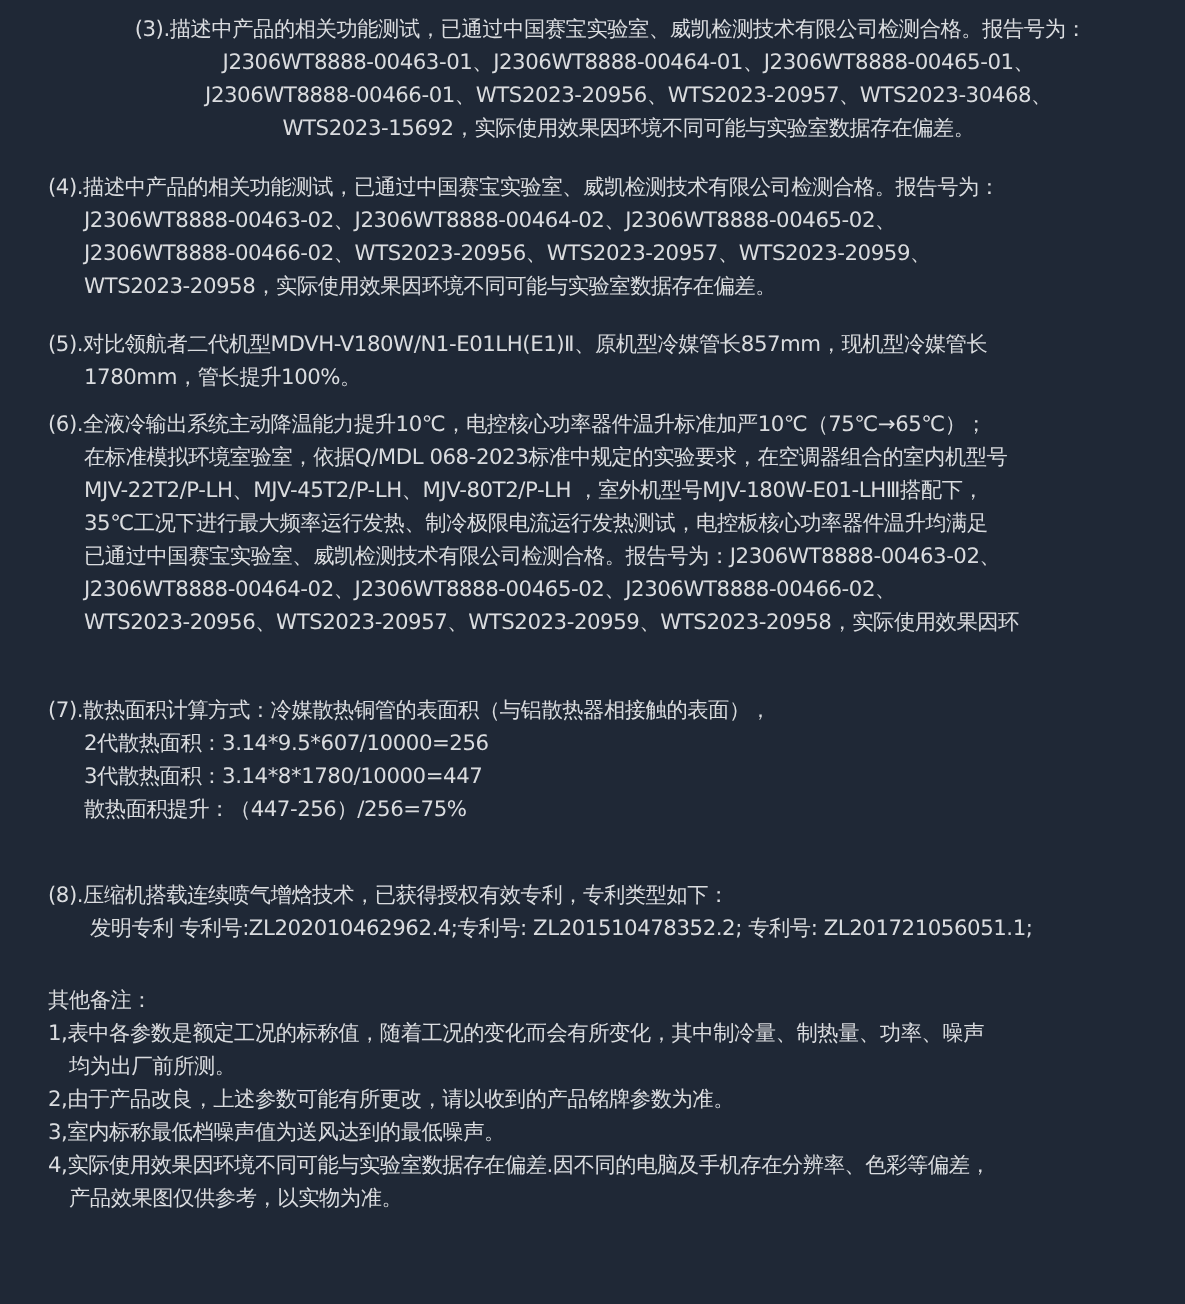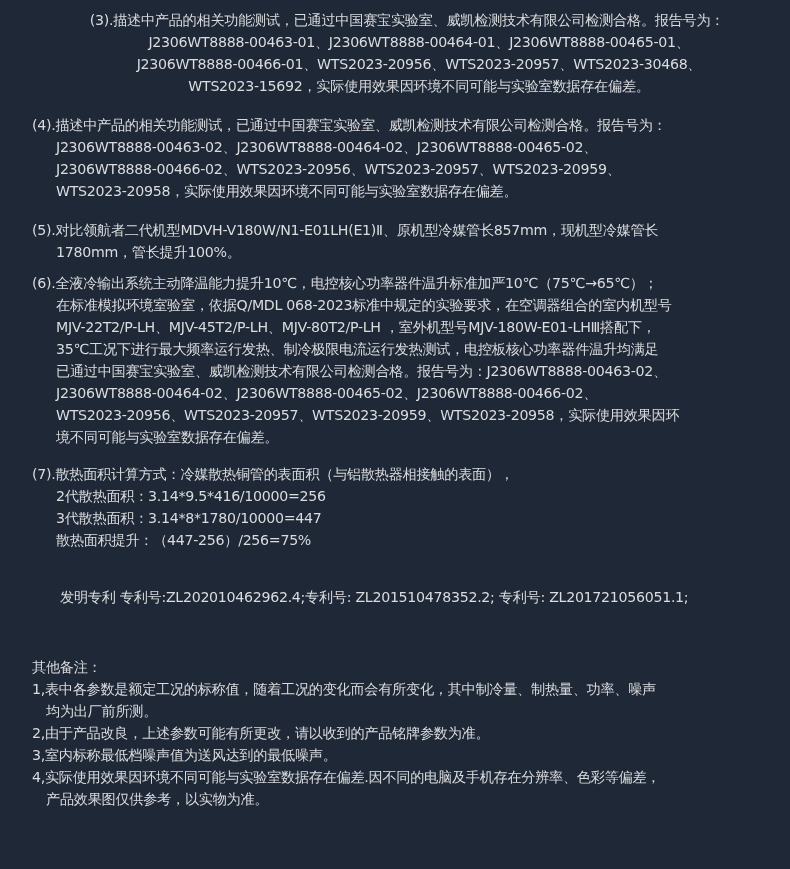--- a/index.html
+++ b/index.html
@@ -60,31 +60,31 @@
   </div>
 
   <div class="note" style="top:272px;">
     <div class="line">(6).全液冷输出系统主动降温能力提升10℃，电控核心功率器件温升标准加严10℃（75℃→65℃）；</div>
     <div class="line indent">在标准模拟环境室验室，依据Q/MDL 068-2023标准中规定的实验要求，在空调器组合的室内机型号</div>
     <div class="line indent">MJV-22T2/P-LH、MJV-45T2/P-LH、MJV-80T2/P-LH ，室外机型号MJV-180W-E01-LHⅢ搭配下，</div>
     <div class="line indent">35℃工况下进行最大频率运行发热、制冷极限电流运行发热测试，电控板核心功率器件温升均满足</div>
     <div class="line indent">已通过中国赛宝实验室、威凯检测技术有限公司检测合格。报告号为：J2306WT8888-00463-02、</div>
     <div class="line indent">J2306WT8888-00464-02、J2306WT8888-00465-02、J2306WT8888-00466-02、</div>
     <div class="line indent">WTS2023-20956、WTS2023-20957、WTS2023-20959、WTS2023-20958，实际使用效果因环</div>
-    <div class="line indent">境不同可能与实验室数据存在偏差。</div>
   </div>
 
   <div class="note" style="top:463px;">
     <div class="line">(7).散热面积计算方式：冷媒散热铜管的表面积（与铝散热器相接触的表面），</div>
-    <div class="line indent">2代散热面积：3.14*9.5*416/10000=256</div>
+    <div class="line indent">2代散热面积：3.14*9.5*607/10000=256</div>
     <div class="line indent">3代散热面积：3.14*8*1780/10000=447</div>
     <div class="line indent">散热面积提升：（447-256）/256=75%</div>
   </div>
 
   <div class="note" style="top:586px;">
+    <div class="line">(8).压缩机搭载连续喷气增焓技术，已获得授权有效专利，专利类型如下：</div>
     <div class="line indent2">发明专利  专利号:ZL202010462962.4;专利号: ZL201510478352.2; 专利号: ZL201721056051.1;</div>
   </div>
 
   <div class="note" style="top:656px;">
     <div class="line">其他备注：</div>
     <div class="line">1,表中各参数是额定工况的标称值，随着工况的变化而会有所变化，其中制冷量、制热量、功率、噪声</div>
     <div class="line sub-indent">均为出厂前所测。</div>
     <div class="line">2,由于产品改良，上述参数可能有所更改，请以收到的产品铭牌参数为准。</div>
     <div class="line">3,室内标称最低档噪声值为送风达到的最低噪声。</div>
     <div class="line">4,实际使用效果因环境不同可能与实验室数据存在偏差.因不同的电脑及手机存在分辨率、色彩等偏差，</div>

